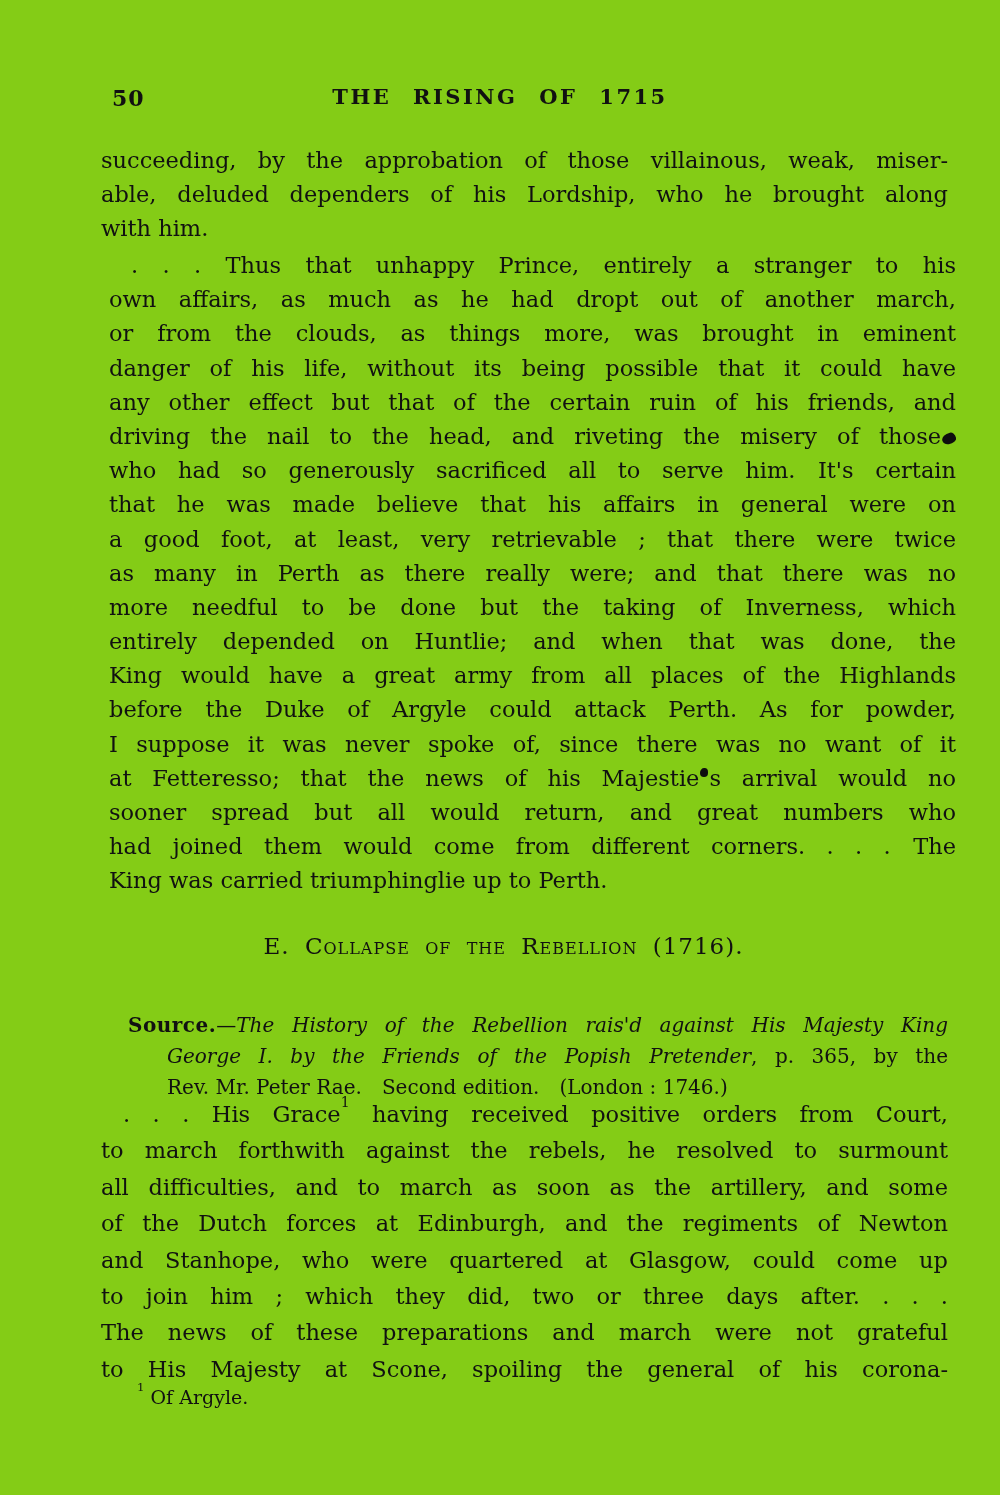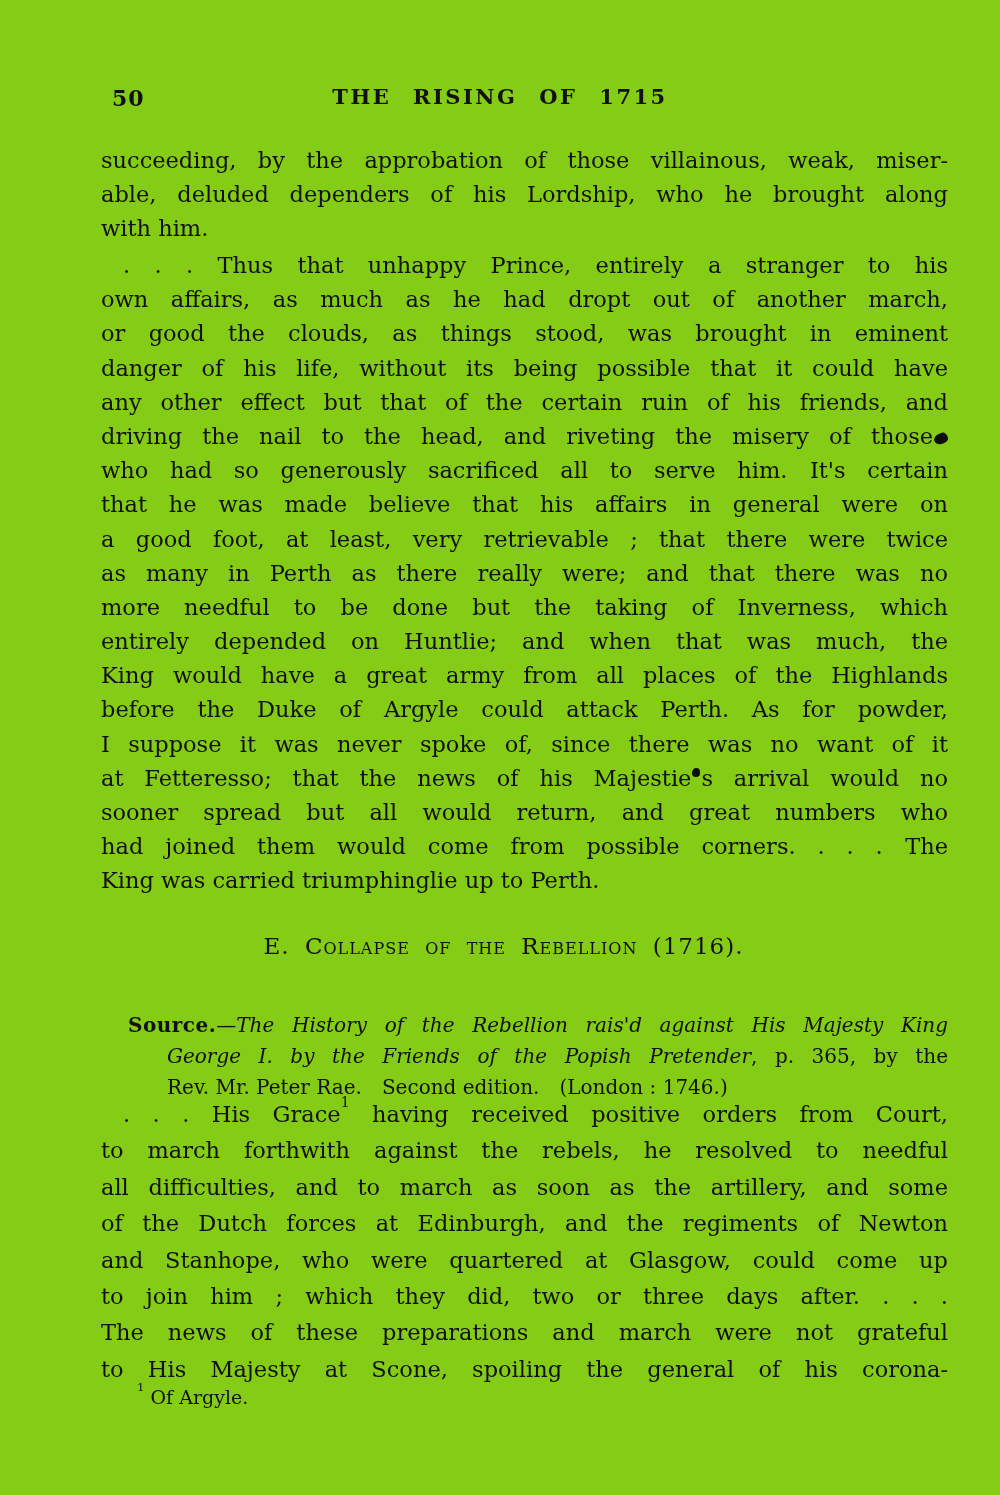--- a/index.html
+++ b/index.html
@@ -7,21 +7,21 @@
     position:relative;width:1000px;height:1495px;background:#84cc16;
     font-family:"DejaVu Serif",serif;color:#111;overflow:hidden;
   }
   
   .running-header{position:absolute;top:84px;left:0;width:1000px;height:30px;}
   .pagenum{position:absolute;left:112px;top:1px;font-size:22px;font-weight:bold;letter-spacing:1px;}
   .runtitle{display:block;text-align:center;font-size:21px;font-weight:bold;letter-spacing:2.5px;word-spacing:12px;}
   
   .textblock{position:absolute;left:101px;width:847px;}
   .p1{top:143px;}
-  .p2{top:248px;}
+  .p2{top:248px;margin-left:8px;}
   .p3{top:1096px;}
   .bodytext .ln{font-size:22.5px;line-height:34.2px;height:34.2px;overflow:hidden;}
   .p3.bodytext .ln{line-height:36.4px;height:36.4px;}
   .jl{text-align:justify;text-align-last:justify;}
   .indent{text-indent:22px;}
   
   .heading{
     position:absolute;left:101px;width:847px;top:933px;box-sizing:border-box;padding-right:42px;
     font-size:23px;letter-spacing:1px;word-spacing:7px;text-align:center;font-variant:small-caps;
   }
@@ -59,50 +59,50 @@
 
   <div class="textblock bodytext p1">
     <div class="ln jl">succeeding, by the approbation of those villainous, weak, miser-</div>
     <div class="ln jl">able, deluded dependers of his Lordship, who he brought along</div>
     <div class="ln">with him.</div>
   </div>
 
   <div class="textblock bodytext p2">
     <div class="ln jl indent">. . . Thus that unhappy Prince, entirely a stranger to his</div>
     <div class="ln jl">own affairs, as much as he had dropt out of another march,</div>
-    <div class="ln jl">or good the clouds, as things stood, was brought in eminent</div>
+    <div class="ln jl">or from the clouds, as things more, was brought in eminent</div>
     <div class="ln jl">danger of his life, without its being possible that it could have</div>
     <div class="ln jl">any other effect but that of the certain ruin of his friends, and</div>
     <div class="ln jl"><span>driving the nail to the head, and riveting the misery of those</span><span class="ink-blot"></span></div>
     <div class="ln jl">who had so generously sacrificed all to serve him. It's certain</div>
     <div class="ln jl">that he was made believe that his affairs in general were on</div>
     <div class="ln jl">a good foot, at least, very retrievable ; that there were twice</div>
     <div class="ln jl">as many in Perth as there really were; and that there was no</div>
     <div class="ln jl">more needful to be done but the taking of Inverness, which</div>
-    <div class="ln jl">entirely depended on Huntlie; and when that was much, the</div>
+    <div class="ln jl">entirely depended on Huntlie; and when that was done, the</div>
     <div class="ln jl">King would have a great army from all places of the Highlands</div>
     <div class="ln jl">before the Duke of Argyle could attack Perth. As for powder,</div>
     <div class="ln jl">I suppose it was never spoke of, since there was no want of it</div>
     <div class="ln jl"><span>at Fetteresso; that the news of his Majestie</span><span class="blot-apos"></span><span>s arrival would no</span></div>
     <div class="ln jl">sooner spread but all would return, and great numbers who</div>
-    <div class="ln jl">had joined them would come from possible corners. . . . The</div>
+    <div class="ln jl">had joined them would come from different corners. . . . The</div>
     <div class="ln">King was carried triumphinglie up to Perth.</div>
   </div>
 
   <div class="heading">E. Collapse of the Rebellion (1716).</div>
 
   <div class="source">
     <div class="ln jl src-first"><b>Source.</b><span>—</span><i>The History of the Rebellion rais'd against His Majesty King</i></div>
     <div class="ln jl src-cont"><i>George I. by the Friends of the Popish Pretender</i><span>, p. 365, by the</span></div>
     <div class="ln src-cont">Rev. Mr. Peter Rae. Second edition. (London : 1746.)</div>
   </div>
 
   <div class="textblock bodytext p3">
     <div class="ln jl indent"><span>. . . His Grace</span><sup>1</sup><span> having received positive orders from Court,</span></div>
-    <div class="ln jl">to march forthwith against the rebels, he resolved to needful</div>
+    <div class="ln jl">to march forthwith against the rebels, he resolved to surmount</div>
     <div class="ln jl">all difficulties, and to march as soon as the artillery, and some</div>
     <div class="ln jl">of the Dutch forces at Edinburgh, and the regiments of Newton</div>
     <div class="ln jl">and Stanhope, who were quartered at Glasgow, could come up</div>
     <div class="ln jl">to join him ; which they did, two or three days after. . . .</div>
     <div class="ln jl">The news of these preparations and march were not grateful</div>
     <div class="ln jl">to His Majesty at Scone, spoiling the general of his corona-</div>
   </div>
 
   <div class="footnote"><sup>1</sup><span> Of Argyle.</span></div>
 

